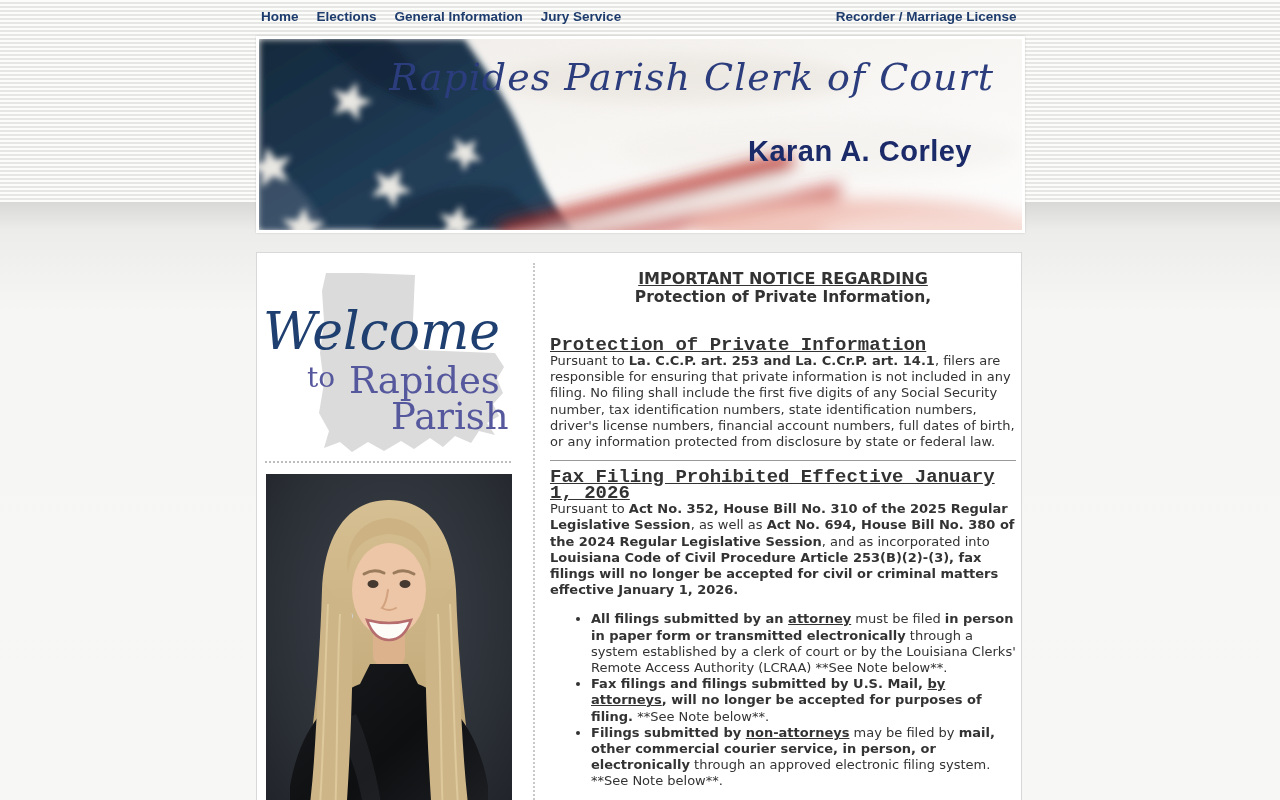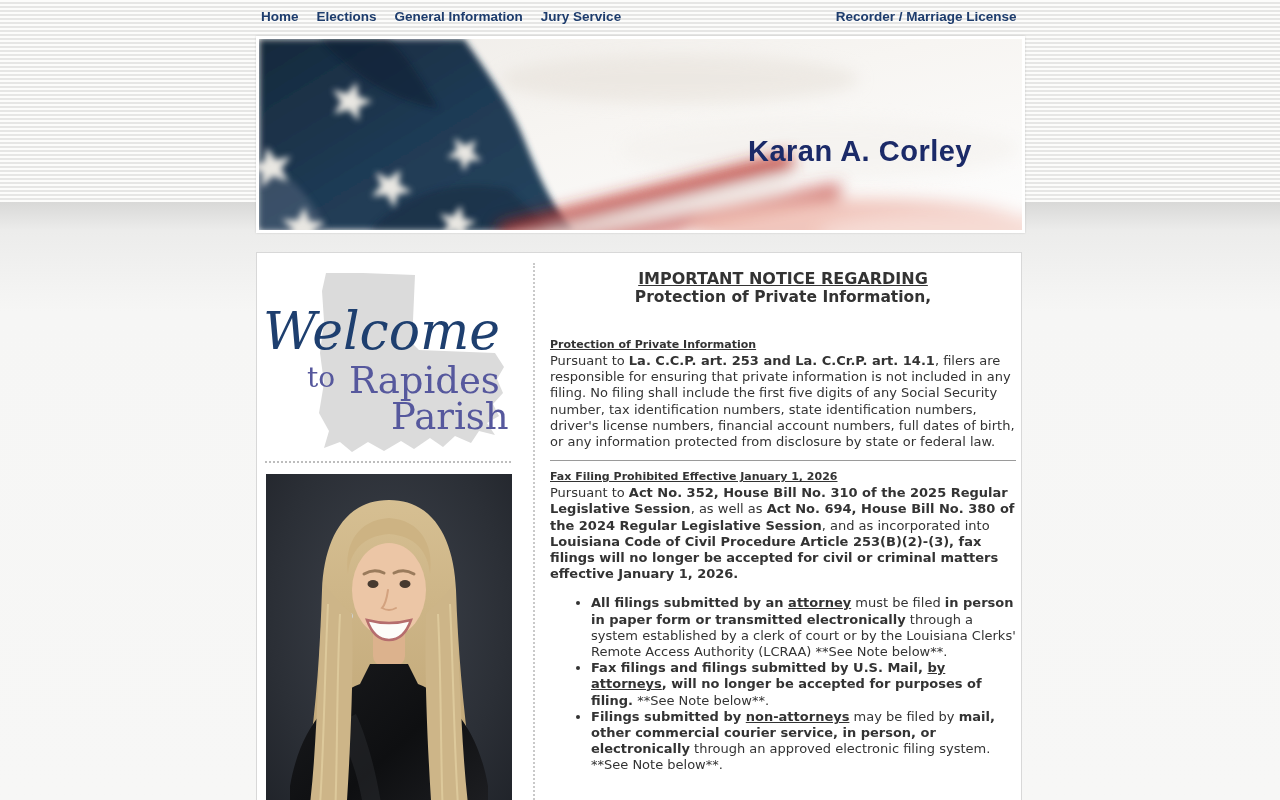--- a/index.html
+++ b/index.html
@@ -45,21 +45,21 @@
     background:#fff;border:1px solid #d8d8d8;box-sizing:border-box;
   }
   .welcome-wrap{position:absolute;left:6px;top:10px;width:252px;height:196px;}
   .sidebar-dotted{position:absolute;left:8px;top:208px;width:246px;border-top:2px dotted #bdbdbd;}
   .portrait-wrap{position:absolute;left:9px;top:221px;width:246px;height:370px;overflow:hidden;}
   .v-dotted{position:absolute;left:276px;top:10px;bottom:0;border-left:2px dotted #c9c9c9;}
   .main-col{position:absolute;left:293px;top:16px;width:466px;color:#333;}
   .notice-head{text-align:center;font-weight:bold;line-height:19px;font-size:15.5px;}
   .notice-head .u{text-decoration:underline;font-size:16px;}
   .sec{margin-top:30px;}
-  .sec-title{font-weight:bold;text-decoration:underline;font-size:11px;line-height:16px;}
+  .sec-title{font-weight:bold;text-decoration:underline;font-size:19px;line-height:16px;font-family:Liberation Mono, monospace;}
   .para{font-size:13px;line-height:16.2px;margin:0;}
   .para .b{font-weight:bold;}
   .rule{border:none;border-top:1px solid #9a9a9a;margin:10px 0 8px 0;}
   .sec2{margin-top:0;}
   .beginning{font-size:13px;line-height:16px;margin-top:17px;}
   ul.notes{margin:13px 0 0 0;padding-left:41px;}
   ul.notes li{font-size:13px;line-height:16.2px;margin:0;padding:0;}
   ul.notes li .b{font-weight:bold;}
   ul.notes li .u{text-decoration:underline;}
 </style>
@@ -122,20 +122,21 @@
       </g>
 
       <g filter="url(#softer)">
         <rect x="238" y="152" width="300" height="16" fill="#b92b25" transform="rotate(-14 380 165)" opacity=".9"></rect>
         <rect x="250" y="172" width="280" height="9" fill="#efe9e4" transform="rotate(-13 380 178)"></rect>
         <rect x="255" y="180" width="330" height="14" fill="#c84a44" transform="rotate(-11 400 188)" opacity=".85"></rect>
         <ellipse cx="600" cy="186" rx="170" ry="26" fill="#edb9ae" opacity=".8"></ellipse>
         <ellipse cx="700" cy="196" rx="140" ry="22" fill="#f6ddd6" opacity=".9"></ellipse>
       </g>
     </svg>
+    <div class="banner-title" style="color: rgb(44, 61, 125);">Rapides Parish Clerk of Court</div>
     <div class="banner-name" style="color: rgb(27, 42, 104);">Karan A. Corley</div>
   </div>
 </div>
 
 <div class="content-box">
 
   <div class="welcome-wrap">
     <svg width="252" height="196" viewBox="0 0 252 196">
       <path d="M100,10 L152,12 L149,80 L156,87 L232,90 L241,104 L234,116 L240,130 L230,141 L236,153 L224,160 L232,172 L216,168 L208,180 L192,173 L180,184 L167,175 L151,186 L138,178 L121,188 L105,179 L89,189 L77,179 L61,185 L66,168 L56,150 L61,120 L57,90 L61,58 L59,28 L63,10 Z" fill="#dbdbdb"></path>
       <text id="w-script" x="0" y="86" font-family="DejaVu Serif, serif" font-style="italic" font-size="52" fill="#1e3f6f">Welcome</text>

